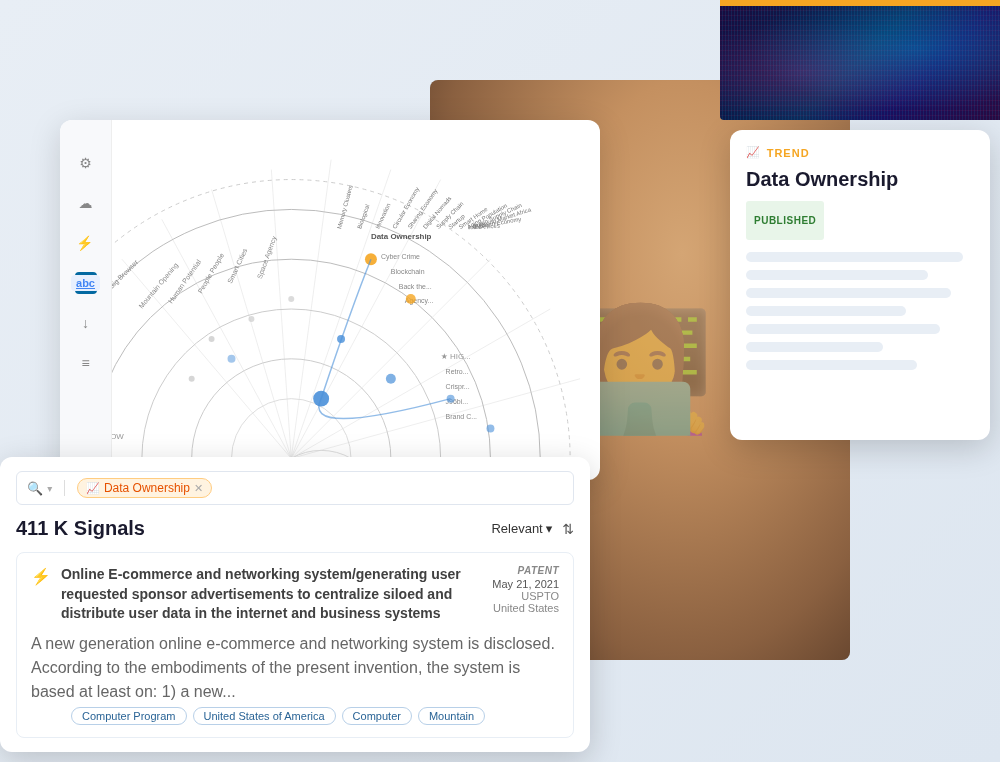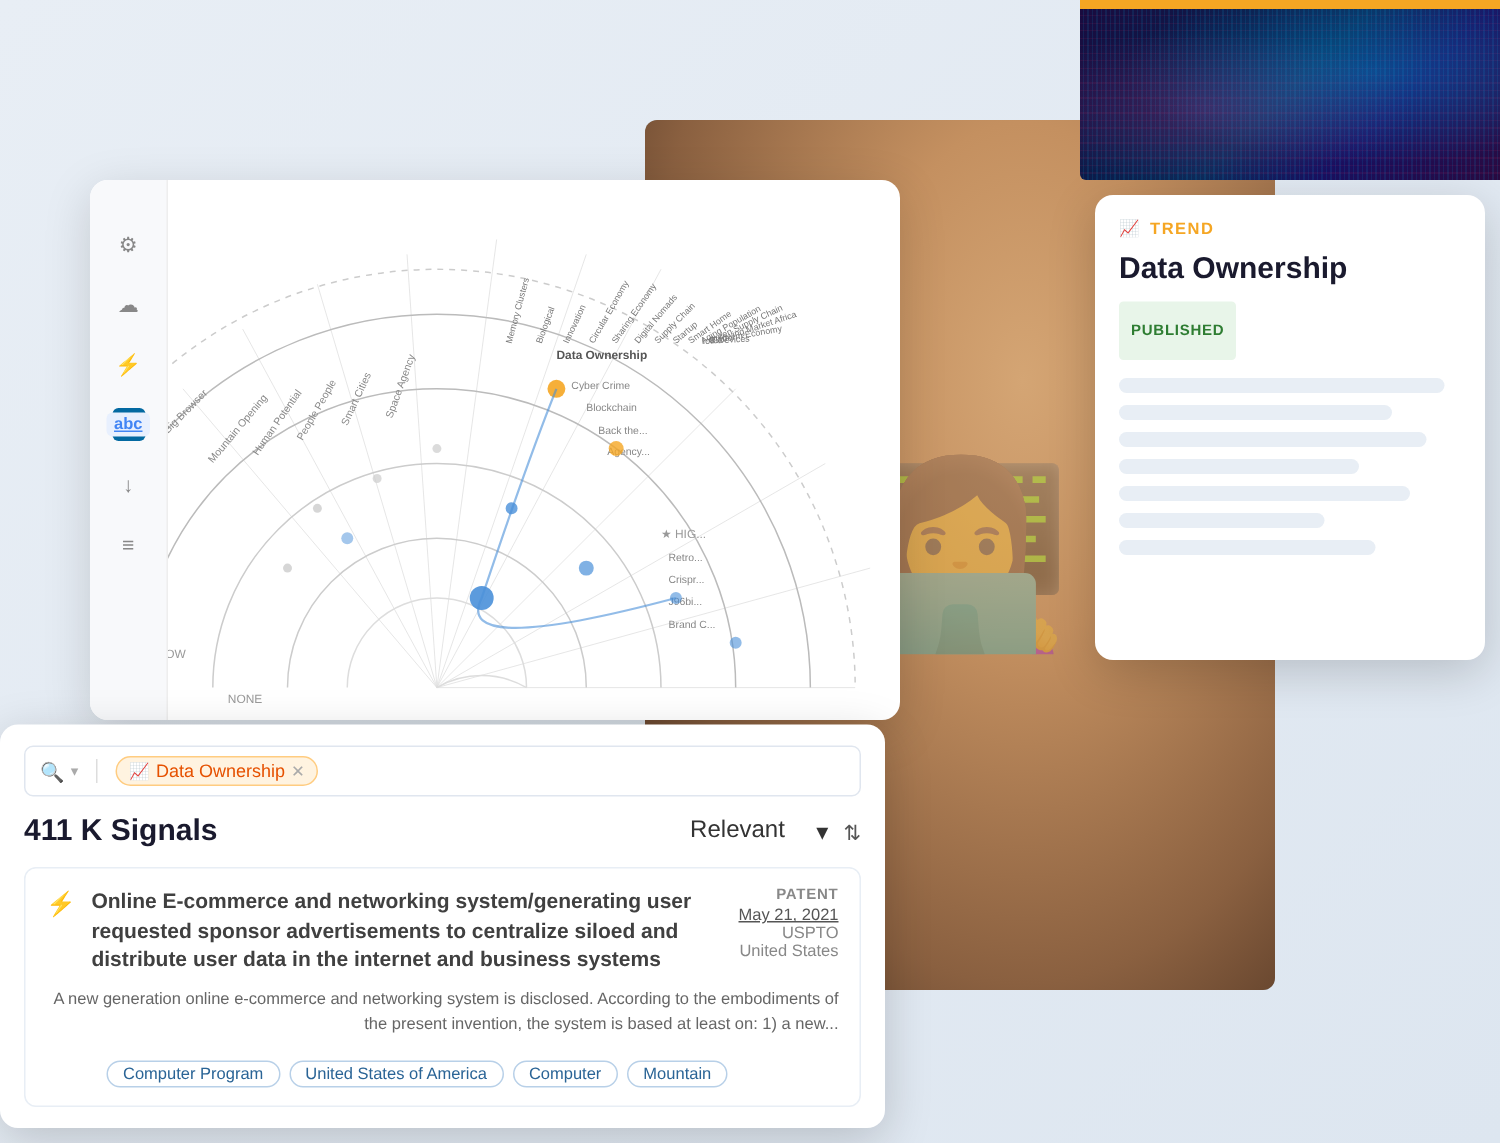--- a/index.html
+++ b/index.html
@@ -302,23 +302,23 @@
     .signals-sort {
       display: flex;
       align-items: center;
       gap: 10px;
       font-size: 13px;
       color: #555;
     }
     .sort-btn {
       display: flex;
       align-items: flex-start;
-      gap: 21px;
+      gap: 3px;
       color: #333;
-      font-size: 16px;
+      font-size: 13px;
     }
     .filter-icon {
       color: #555;
       font-size: 14px;
     }
 
     
     .signal-item {
       border: 1.5px solid #e8eef5;
       border-radius: 8px;
@@ -346,37 +346,36 @@
     .signal-meta {
       text-align: right;
       flex-shrink: 0;
     }
     .signal-type {
       font-size: 10px;
       color: #888;
       font-weight: 600;
       letter-spacing: 0.5px;
       text-transform: uppercase;
+      font-style: italic;
     }
     .signal-date {
       font-size: 11px;
       color: #555;
       margin-top: 2px;
-      text-decoration: underline;
     }
     .signal-source {
       font-size: 11px;
       color: #888;
     }
     .signal-desc {
-      font-size: 11px;
+      font-size: 16px;
       color: #666;
       line-height: 1.5;
-      margin-bottom: 16px;
-      text-align: right;
+      margin-bottom: 3px;
     }
     .signal-tags {
       display: flex;
       gap: 6px;
       flex-wrap: wrap;
       padding-left: 40px;
     }
     .signal-tag {
       border: 1.5px solid #b8d0e8;
       border-radius: 12px;

